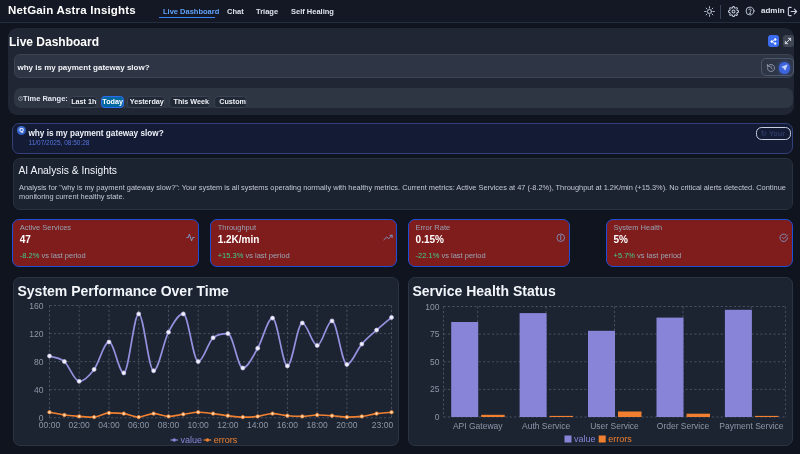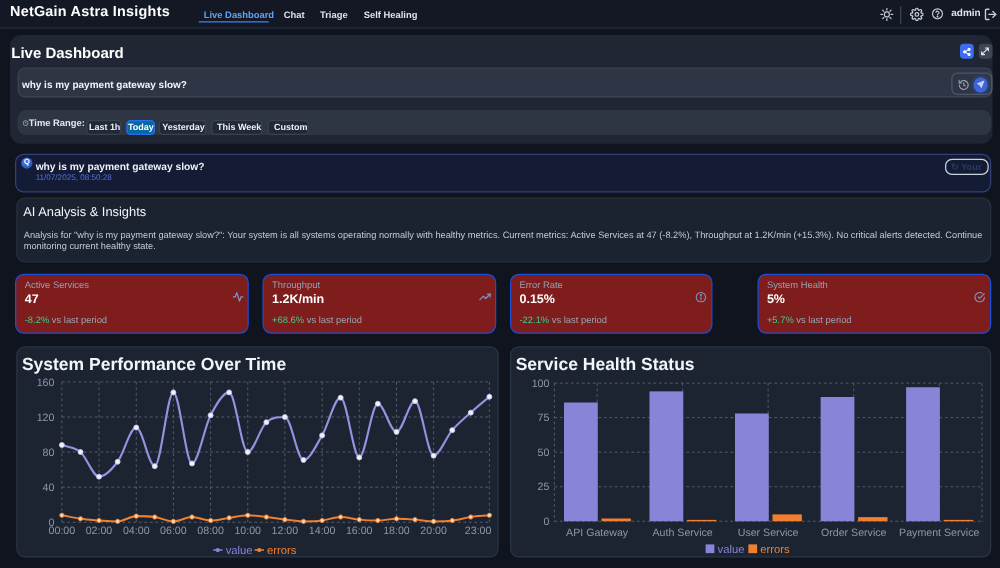--- a/index.html
+++ b/index.html
@@ -132,21 +132,21 @@
   <div class="mlabel">Active Services</div>
     <div class="mvalue">47</div>
   <div class="mtrend"><b>-8.2%</b> vs last period</div>
   <svg class="mico" width="9" height="9" viewBox="0 0 24 24" fill="none" stroke="#7e97c8" stroke-width="2.6" stroke-linecap="round" stroke-linejoin="round">
       <path d="M22 12h-4l-3 9L9 3l-3 9H2"></path>
     </svg>
 </div>
 <div class="mcard" style="left:210.2px;width:187px">
   <div class="mlabel">Throughput</div>
     <div class="mvalue">1.2K/min</div>
-  <div class="mtrend"><b>+68.6%</b> vs last period</div>
+  <div class="mtrend"><b>+15.3%</b> vs last period</div>
   <svg class="mico" width="10" height="9" viewBox="0 0 24 24" fill="none" stroke="#7e97c8" stroke-width="2.6" stroke-linecap="round" stroke-linejoin="round">
       <path d="M23 6l-9.5 9.5-5-5L1 18"></path>
       <path d="M17 6h6v6"></path>
     </svg>
 </div>
 <div class="mcard" style="left:408.1px;width:162px">
   <div class="mlabel">Error Rate</div>
     <div class="mvalue">0.15%</div>
   <div class="mtrend"><b>-22.1%</b> vs last period</div>
   <svg class="mico" width="9.5" height="9.5" viewBox="0 0 24 24" fill="none" stroke="#7e97c8" stroke-width="2.2">

